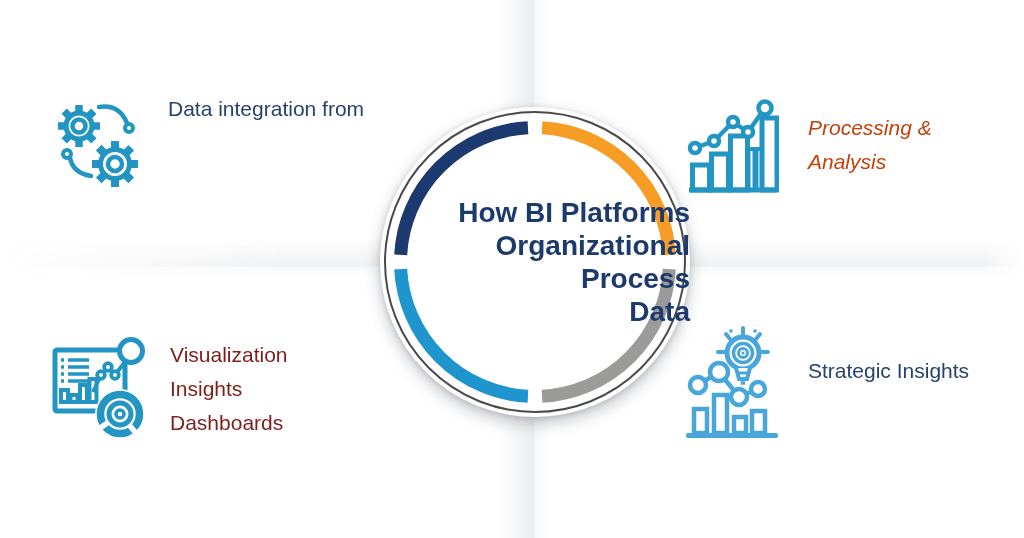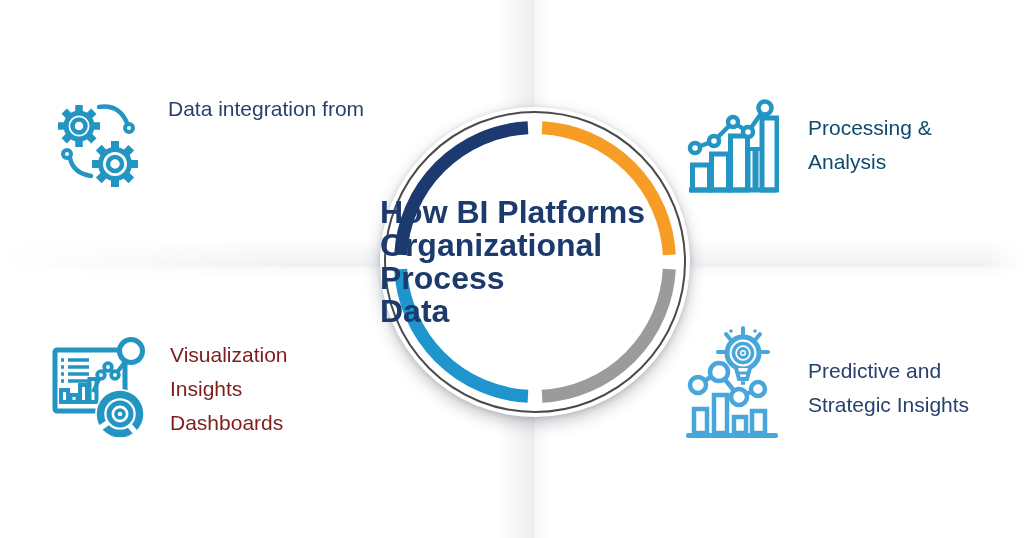--- a/index.html
+++ b/index.html
@@ -29,22 +29,22 @@
     mask-image:linear-gradient(to right, transparent 0%, #000 28%, #000 96%, transparent 100%);
   }
   .center-circle{
     position:absolute;left:380px;top:107px;width:310px;height:310px;
     border-radius:50%;background:#fff;
     box-shadow:0 6px 16px rgba(50,55,70,0.30), 0 1px 5px rgba(50,55,70,0.16);
   }
   .center-circle svg{position:absolute;left:0;top:0;}
   .center-title{
     position:absolute;inset:0;display:flex;flex-direction:column;
-    align-items:flex-start;justify-content:center;
-    font-size:32px;line-height:33px;font-weight:bold;text-align:center;
+    align-items:flex-end;justify-content:center;
+    font-size:28px;line-height:33px;font-weight:bold;text-align:center;
   }
   .icon-box{position:absolute;}
   .icon-box svg{display:block;width:100%;height:100%;}
   .q-label{
     position:absolute;font-size:21px;line-height:34px;font-weight:400;
   }
   .q-label span{display:block;}
   .i-tl{left:45px;top:88px;width:100px;height:108px;}
   .t-tl{left:168px;top:92px;}
   .i-tr{left:684px;top:96px;width:95px;height:100px;}
@@ -131,21 +131,21 @@
       <line x1="5" y1="94" x2="92" y2="94" stroke-width="5"></line>
       <polyline points="11,52 30,45 49,26 64,36 81,12" stroke-width="4.5" stroke-linejoin="round"></polyline>
       <circle cx="11" cy="52" r="5" stroke-width="4.5" fill="#fff"></circle>
       <circle cx="30" cy="45" r="5" stroke-width="4.5" fill="#fff"></circle>
       <circle cx="49" cy="26" r="5" stroke-width="4.5" fill="#fff"></circle>
       <circle cx="64" cy="36" r="5" stroke-width="4.5" fill="#fff"></circle>
       <circle cx="81" cy="12" r="6.5" stroke-width="4.5" fill="#fff"></circle>
     </g>
   </svg>
 </div>
-<div class="q-label t-tr" style="color: #0c4a6e;">
+<div class="q-label t-tr" style="color: #c2410c; font-style: italic;">
   <span>Processing &amp;</span>
   <span>Analysis</span>
 </div>
 
 <div class="icon-box i-bl" style="color: rgb(34, 149, 194);">
   <svg viewBox="0 0 108 110" fill="none">
     <g stroke="currentColor">
       <rect x="11" y="16" width="70" height="61" rx="2" stroke-width="5" fill="#fff"></rect>
       <g stroke-width="3.5">
         <line x1="17" y1="26" x2="20" y2="26"></line>
@@ -217,15 +217,14 @@
 
       <rect x="13" y="87" width="13" height="24" stroke-width="4.5" fill="#fff"></rect>
       <rect x="33" y="73" width="13" height="38" stroke-width="4.5" fill="#fff"></rect>
       <rect x="53" y="95" width="12" height="16" stroke-width="4.5" fill="#fff"></rect>
       <rect x="71" y="89" width="13" height="22" stroke-width="4.5" fill="#fff"></rect>
       <rect x="5" y="111" width="92" height="5" rx="2" fill="currentColor" stroke="none"></rect>
     </g>
   </svg>
 </div>
 <div class="q-label t-br" style="color: rgb(39, 66, 111);">
-  <span>Predictive and</span>
   <span>Strategic Insights</span>
 </div>
 
 </body></html>

